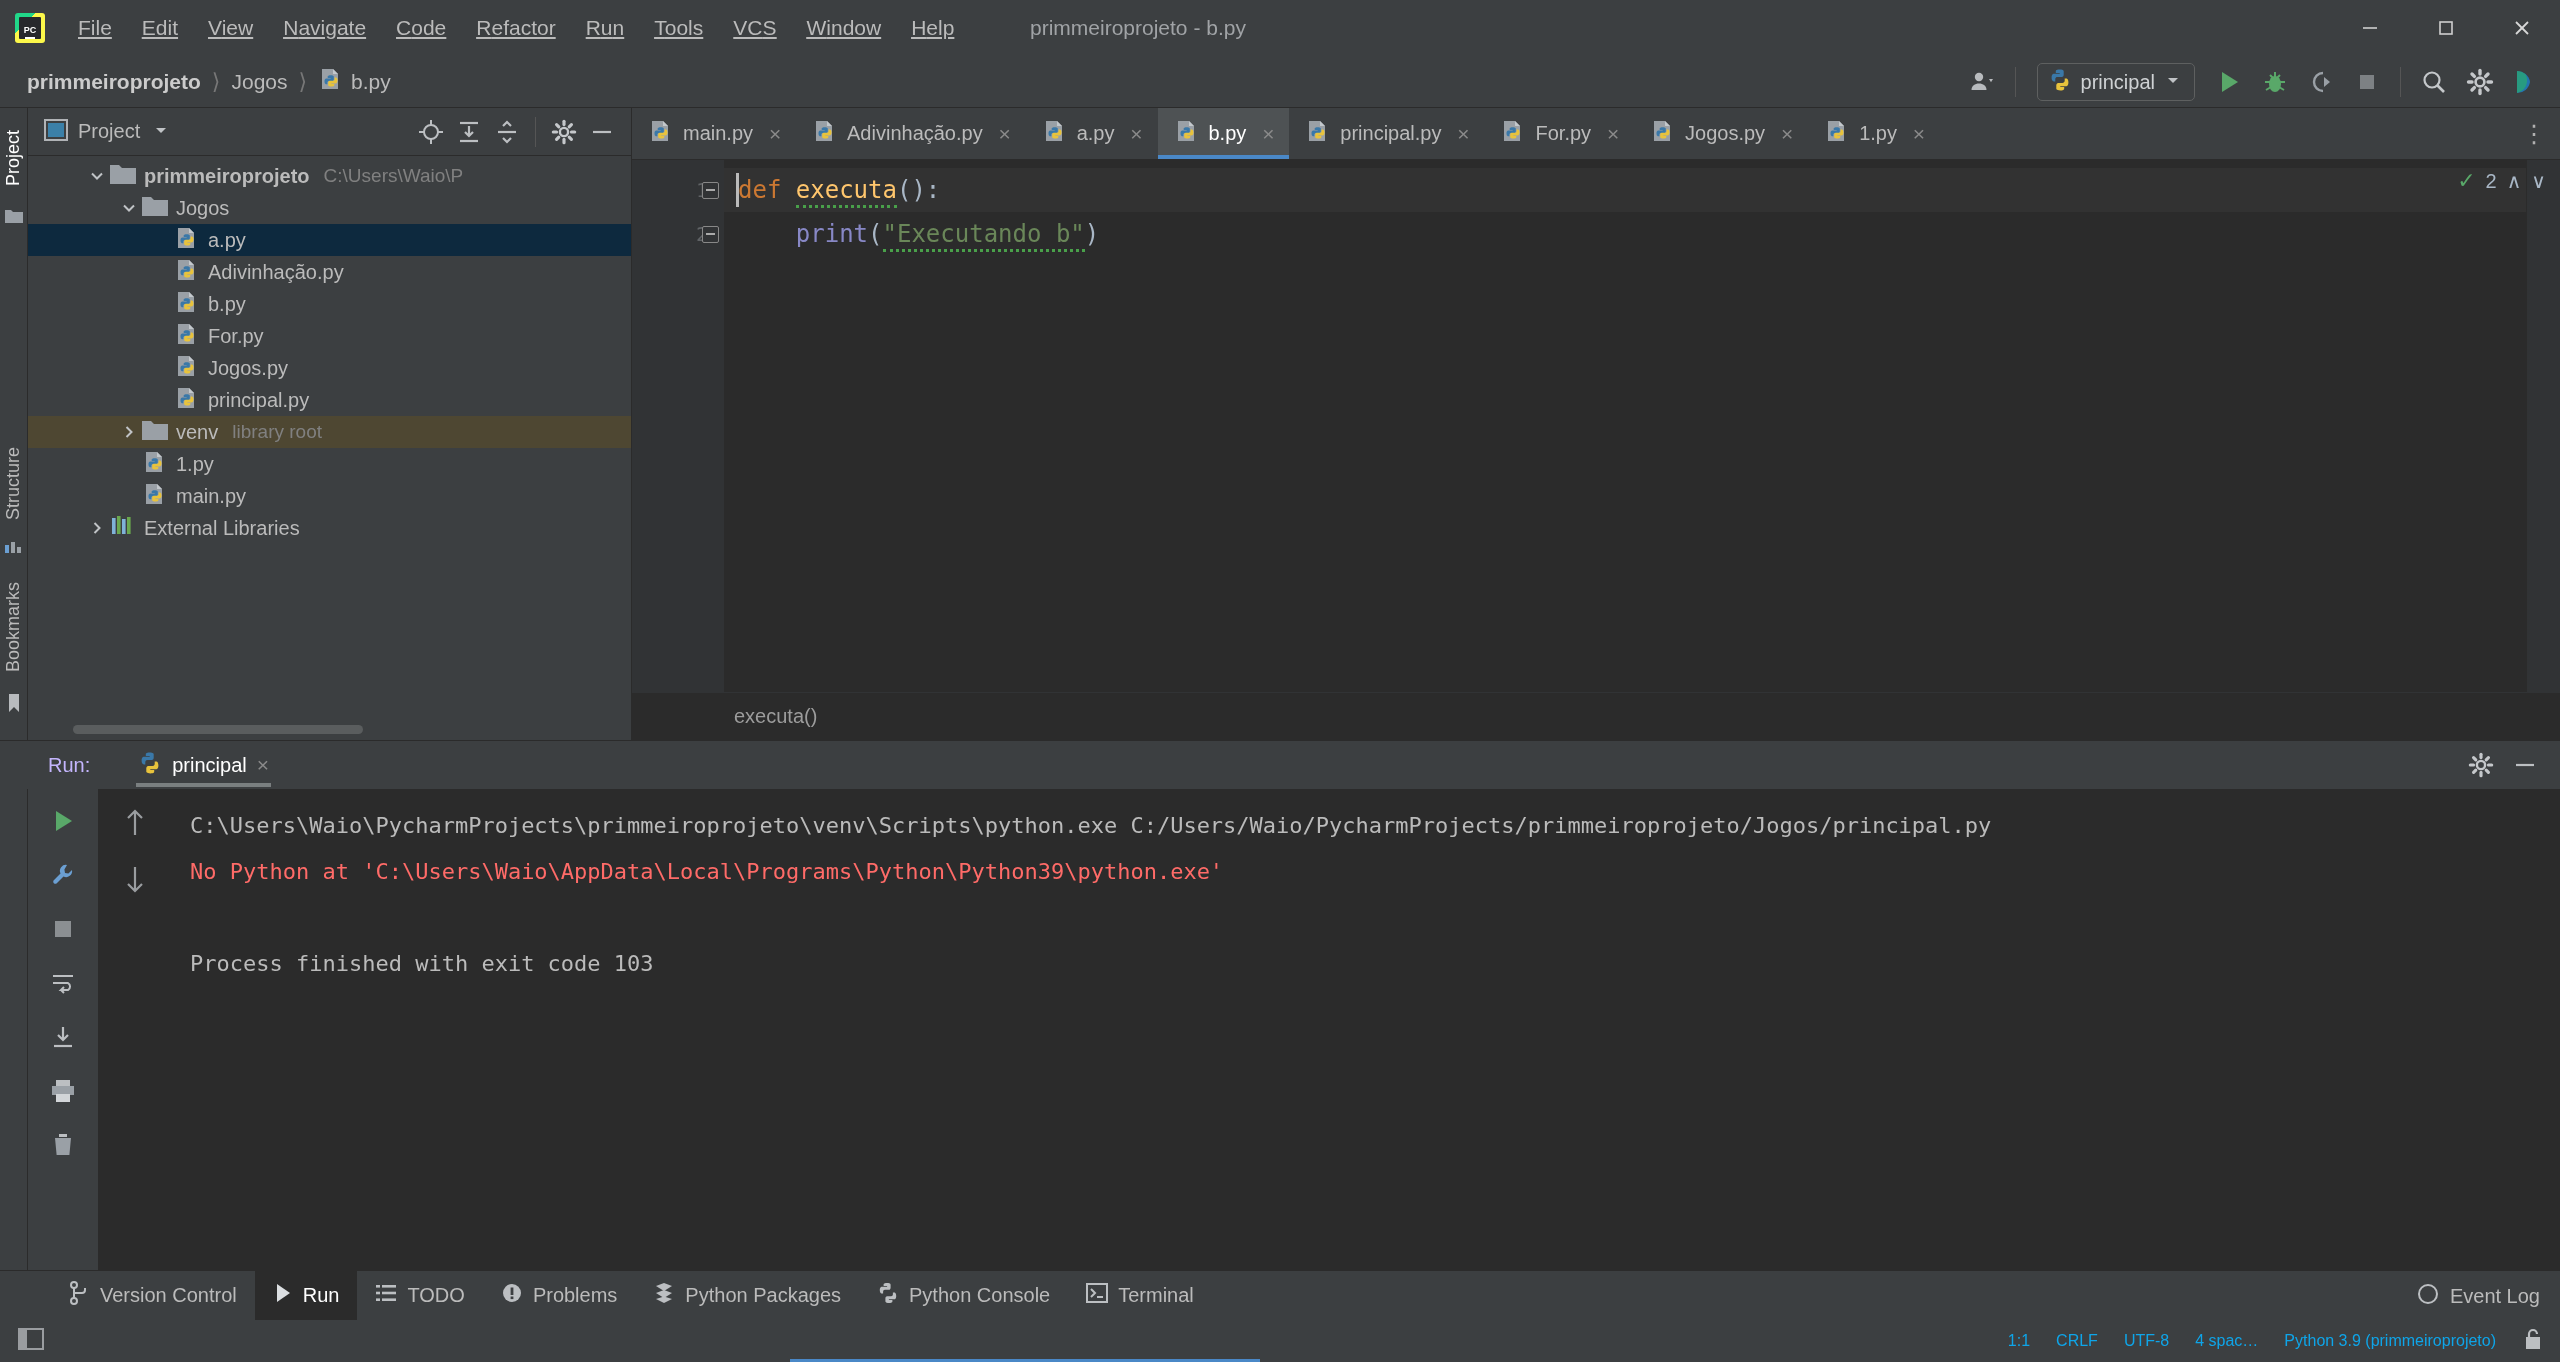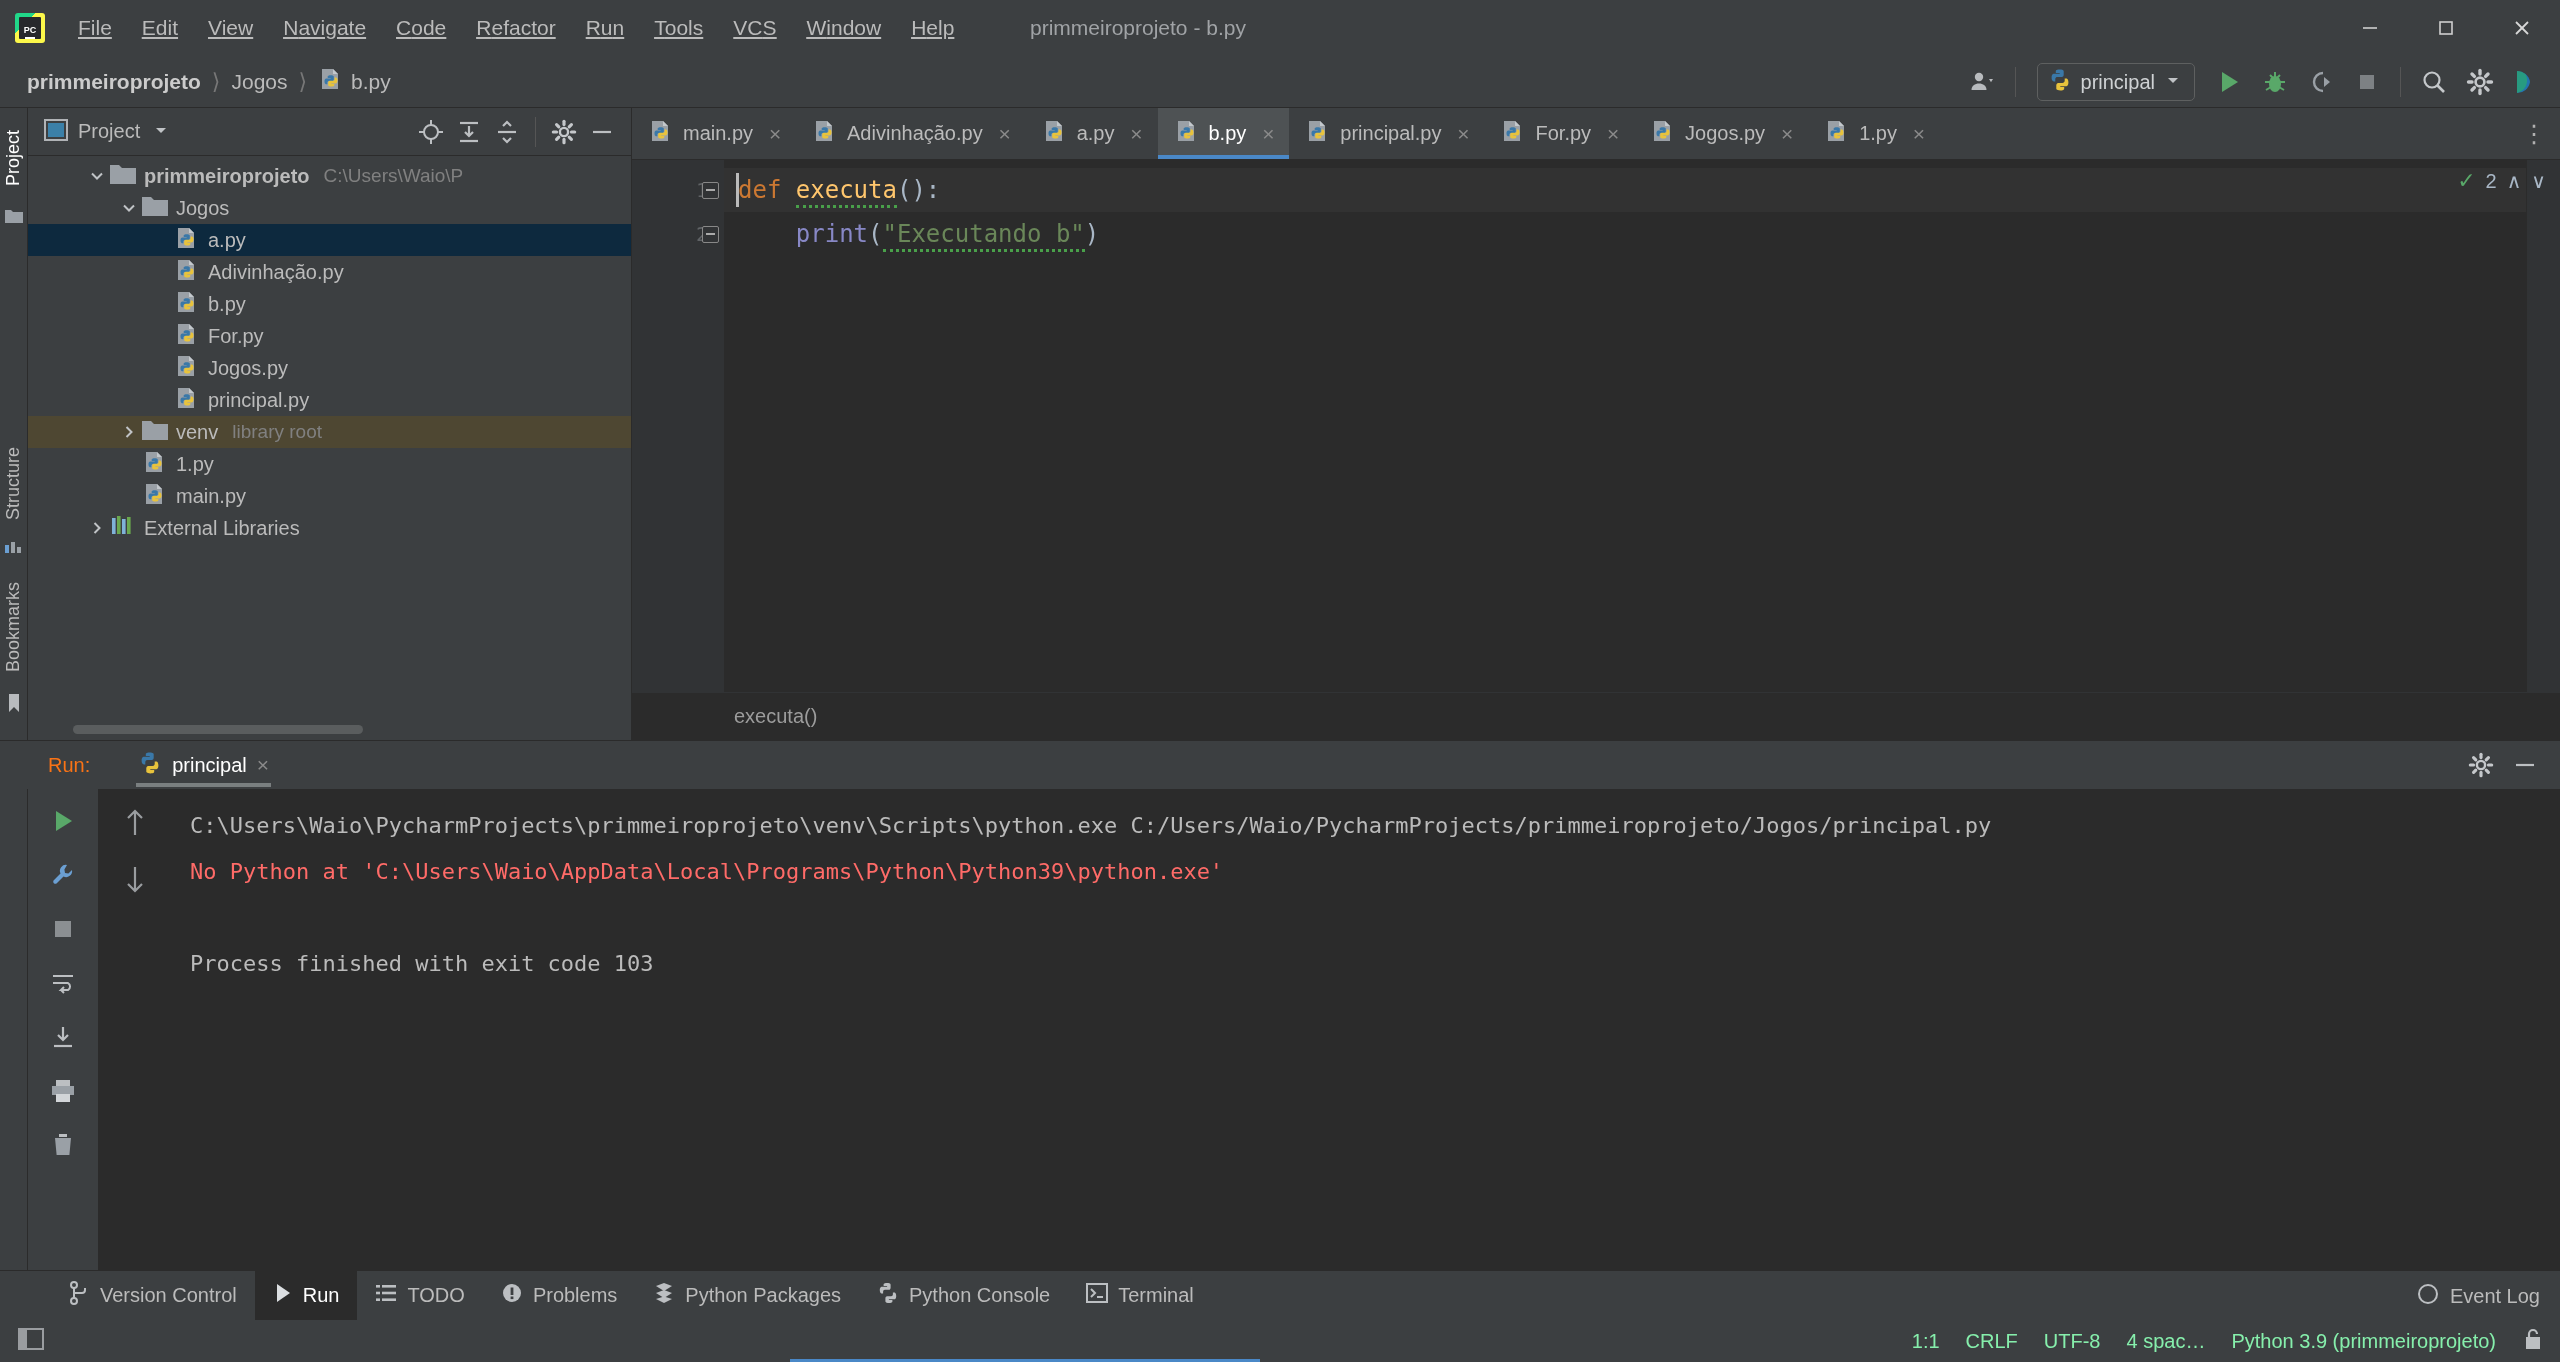--- a/index.html
+++ b/index.html
@@ -199,21 +199,21 @@
 
   
   .runpanel {
     flex: 0 0 530px; display: flex; flex-direction: column;
     background: #3c3f41; border-top: 1px solid #2b2b2b; min-height: 0;
   }
   .run-head {
     height: 48px; flex: 0 0 48px; display: flex; align-items: center;
     padding-left: 48px; position: relative;
   }
-  .run-lbl { font-size: 20px; color: #f97316; margin-right: 36px; }
+  .run-lbl { font-size: 20px; color: #c4b5fd; margin-right: 36px; }
   .run-tab {
     display: flex; align-items: center; gap: 10px; padding: 0 12px;
     font-size: 20px; color: #ffffff; height: 48px; position: relative; cursor: default;
   }
   .run-tab::after {
     content:""; position:absolute; left:10px; right:10px; bottom:2px; height:4px; background:#7a7f80;
   }
   .run-tab .x { color: #8a8a8a; font-size: 21px; }
   .run-head-right {
     position: absolute; right: 16px; top: 0; height: 48px; display: flex; align-items: center; gap: 6px;
@@ -257,21 +257,21 @@
     position: absolute; right: 20px; top: 0; height: 50px;
     display: flex; align-items: center; gap: 10px; font-size: 20px; color: #bbbbbb; cursor: default;
   }
   .statusbar {
     height: 42px; flex: 0 0 42px; background: #3c3f41;
     display: flex; align-items: center; position: relative;
   }
   .sb-left { margin-left: 18px; display:flex; align-items:center; }
   .sb-right {
     position: absolute; right: 16px; top: 0; height: 42px;
-    display: flex; align-items: center; gap: 26px; font-size: 20px; color: #86efac;
+    display: flex; align-items: center; gap: 26px; font-size: 16px; color: #0ea5e9;
   }
   .sb-right span { cursor: default; }
   .sb-prog { position:absolute; left: 790px; top: 39px; width: 470px; height: 3px; background:#4a88c7; }
 </style>
 </head>
 <body>
 
 <div class="app">
 
   <div class="titlebar">

